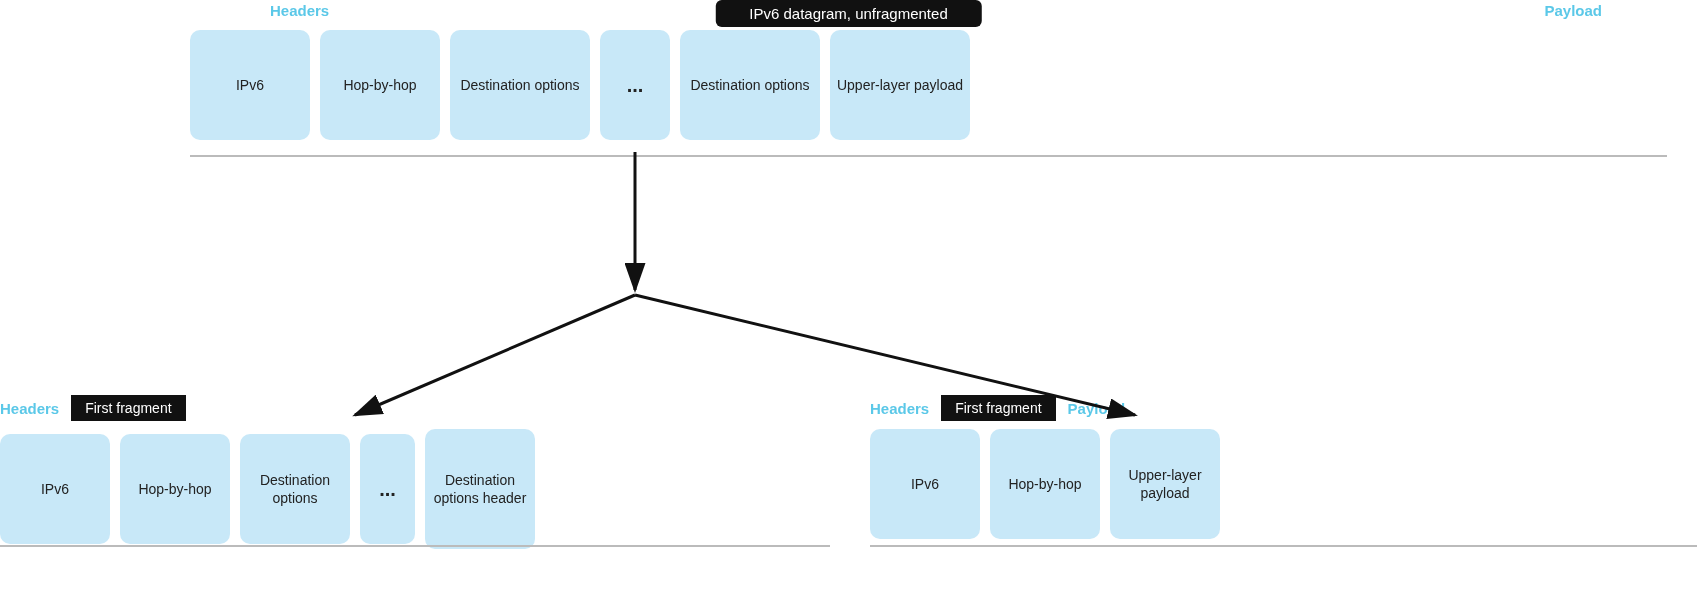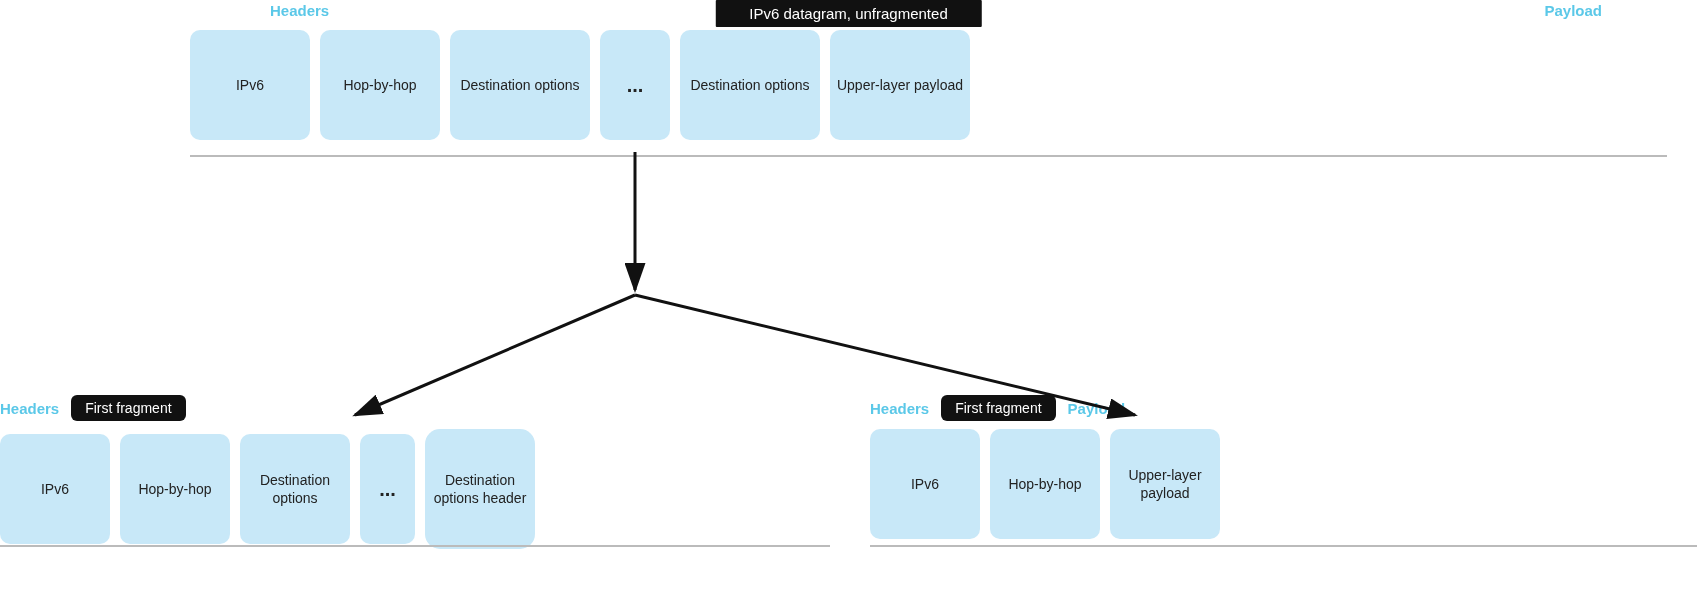--- a/index.html
+++ b/index.html
@@ -20,21 +20,21 @@
     }
 
     .top-title {
       position: absolute;
       top: 0;
       left: 50%;
       transform: translateX(-50%);
       background: #111;
       color: #fff;
       padding: 5px 34px;
-      border-radius: 1px;
+      border-radius: 6px;
       font-size: 15px;
       white-space: nowrap;
     }
 
     .top-headers-label {
       position: absolute;
       top: 2px;
       left: 270px;
       color: #5bc8e8;
       font-size: 15px;
@@ -128,21 +128,21 @@
     .section-payload-label {
       color: #5bc8e8;
       font-size: 15px;
       font-weight: bold;
     }
 
     .fragment-badge {
       background: #111;
       color: #fff;
       padding: 5px 14px;
-      border-radius: 6px;
+      border-radius: 0;
       font-size: 14px;
       white-space: nowrap;
     }
 
     .bottom-blocks-row {
       display: flex;
       align-items: center;
       gap: 10px;
     }
 
@@ -152,21 +152,20 @@
     }
 
     .bottom-blocks-row .block.ellipsis {
       width: 55px;
       font-size: 20px;
       font-weight: bold;
     }
 
     .bottom-blocks-row .block.tall {
       height: 120px;
-      border-radius: 15px;
     }
 
     
     .top-underline {
       position: absolute;
       top: 155px;
       left: 190px;
       right: 30px;
       height: 2px;
       background: #bbb;

